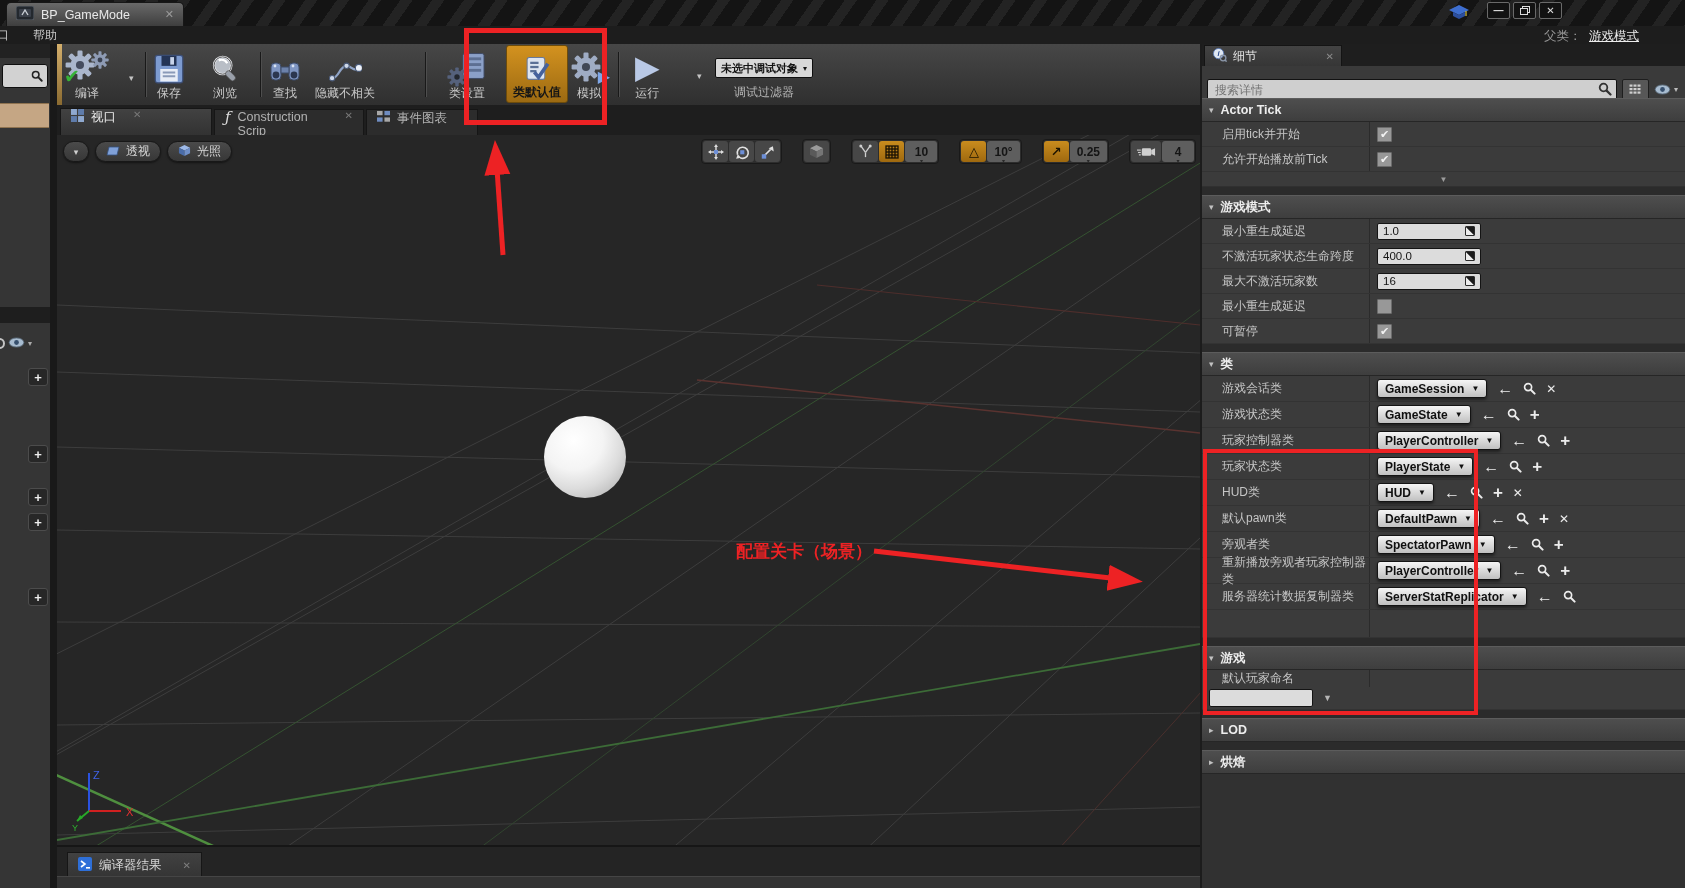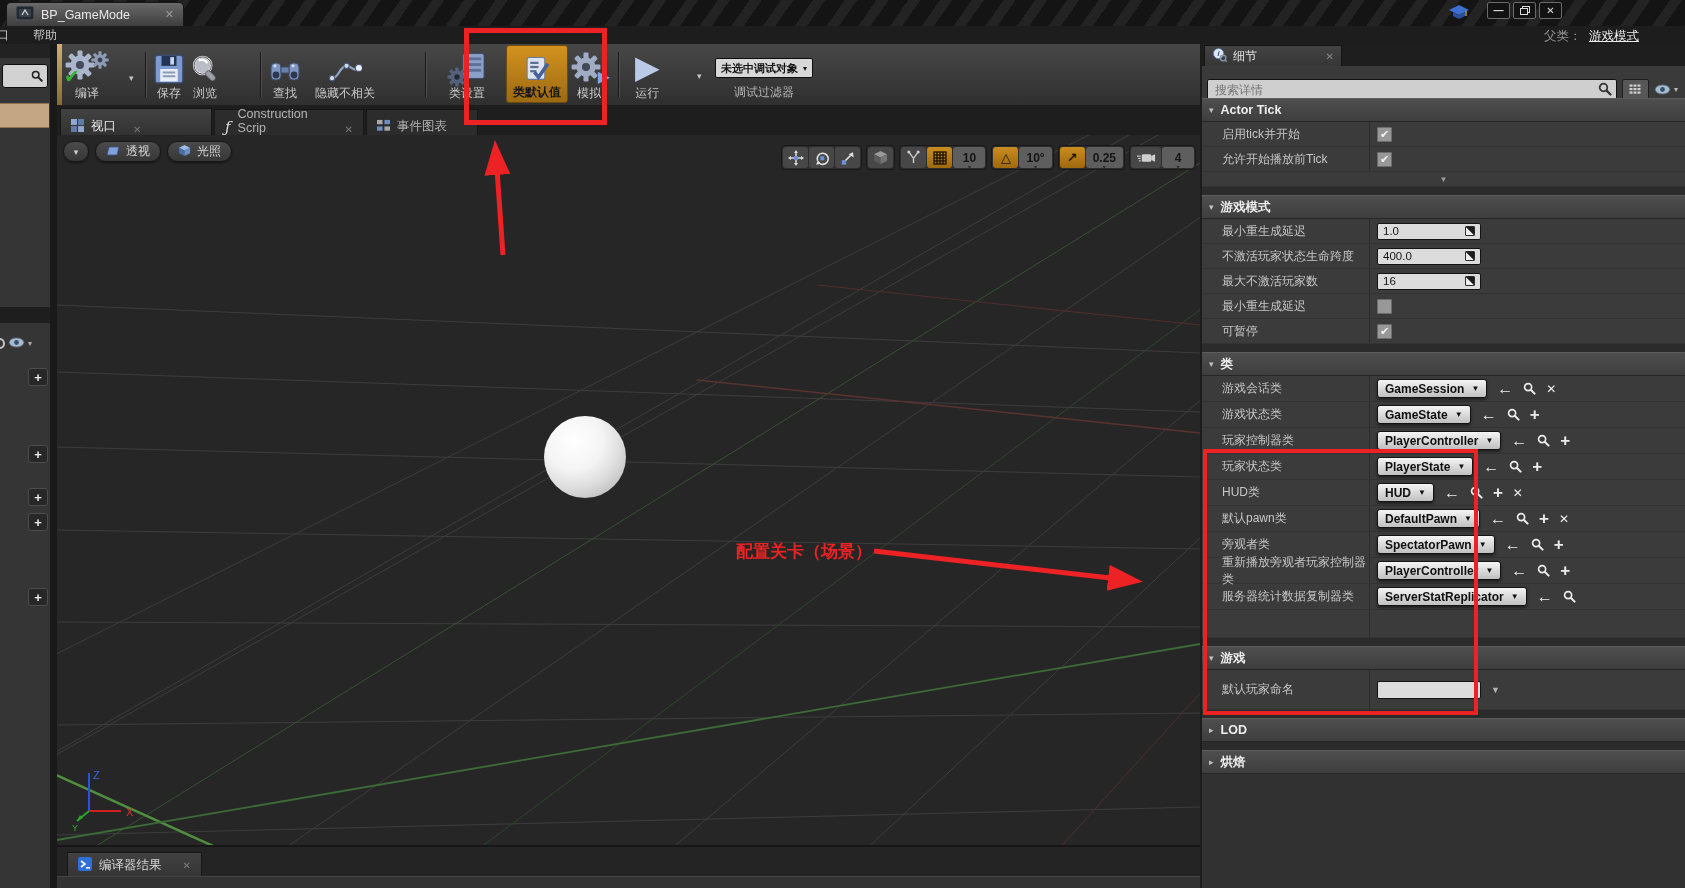--- a/index.html
+++ b/index.html
@@ -38,36 +38,36 @@
     color:#161616;font-weight:bold;padding:2px 6px 1px;bottom:2px;}
   .tcaret{position:absolute;color:#c4c4c4;font-size:9px;}
   .tsep{position:absolute;top:8px;bottom:8px;width:1px;background:#191919;box-shadow:1px 0 0 #4e4e4e;}
   .dbg-box{position:absolute;left:658px;top:14px;width:98px;height:20px;background:#d8d8d8;border:1px solid #0e0e0e;
     border-radius:2px;display:flex;align-items:center;justify-content:center;gap:5px;font-size:11px;font-weight:bold;color:#141414;}
   .dbg-box .car{font-size:8px;}
   .dbg-lbl{position:absolute;left:648px;top:40px;width:118px;text-align:center;color:#b5b5b5;font-size:12px;}
 
   
   .vtabs{position:absolute;left:57px;top:106px;width:1143px;height:29px;background:#1e1e1e;}
-  .vtab{position:absolute;top:3px;height:26px;display:flex;align-items:flex-end;gap:7px;padding:0 10px;
+  .vtab{position:absolute;top:3px;height:26px;display:flex;align-items:flex-start;gap:7px;padding:0 10px;
     font-size:12.5px;color:#b2b2b2;background:#2c2c2c;border:1px solid #161616;border-bottom:none;}
   .vtab.active{top:2px;height:27px;background:linear-gradient(#424242,#323232);color:#eaeaea;}
   .vtab .x{color:#787878;font-size:10px;margin-left:10px;}
   .fglyph{font-family:"DejaVu Serif","Liberation Serif",serif;font-style:italic;color:#dcdcdc;font-size:15px;line-height:1;}
 
   
   .viewport{position:absolute;left:57px;top:135px;width:1143px;height:710px;background:#262626;overflow:hidden;}
   .gridsvg{position:absolute;left:0;top:0;}
   .sphere{position:absolute;left:487px;top:281px;width:82px;height:82px;border-radius:50%;
     background:radial-gradient(circle at 36% 30%,#ffffff 0%,#f4f4f4 38%,#dcdcdc 62%,#b9b9b9 86%,#a9a9a9 100%);}
   .vp-pills{position:absolute;left:6px;top:6px;display:flex;gap:6px;}
   .pill{height:21px;background:linear-gradient(#4a4a4a,#373737);border:1px solid #171717;border-radius:11px;
     display:flex;align-items:center;gap:6px;padding:0 10px;color:#d6d6d6;font-size:12px;box-shadow:0 1px 2px rgba(0,0,0,.5);}
   .pill.sm{width:26px;justify-content:center;padding:0;color:#cfcfcf;font-size:9px;}
-  .vp-right{position:absolute;right:4px;top:10px;display:flex;gap:4px;align-items:flex-start;}
+  .vp-right{position:absolute;right:4px;top:4px;display:flex;gap:20px;align-items:flex-start;}
   .vgrp{display:flex;background:#2d2d2d;border:1px solid #191919;border-radius:4px;padding:1px;gap:1px;}
   .vbtn{width:25px;height:21px;background:#474747;border-radius:3px;display:flex;align-items:center;justify-content:center;color:#ddd;}
   .vbtn.orange{background:linear-gradient(#c98c1e,#9f690f);color:#1a1200;font-size:13px;font-weight:bold;}
   .vval{min-width:32px;padding:0 7px;background:#5e5e5e;border-radius:3px;display:flex;align-items:center;justify-content:center;
     color:#151515;font-size:12px;font-weight:bold;position:relative;}
   .vval .uc{position:absolute;bottom:-2px;left:50%;transform:translateX(-50%);font-size:6px;color:#2a2a2a;}
   .axis{position:absolute;left:14px;top:630px;}
 
   
   .bottombar{position:absolute;left:57px;top:845px;width:1143px;height:43px;background:#242424;border-top:2px solid #161616;}
@@ -104,21 +104,21 @@
   .d-searchwrap .mag{position:absolute;right:5px;top:3px;}
   .d-gridbtn{width:27px;height:22px;background:#575757;border:1px solid #1e1e1e;border-radius:2px;
     display:flex;align-items:center;justify-content:center;}
   .d-eye{display:flex;align-items:center;gap:3px;color:#bbb;font-size:8px;padding-right:2px;}
   #details-body{position:absolute;left:0;top:54px;width:100%;bottom:0;overflow:hidden;}
   .dhead{height:24px;background:linear-gradient(#4e4e4e,#3e3e3e);border-top:1px solid #5c5c5c;border-bottom:1px solid #262626;
     display:flex;align-items:center;gap:7px;padding-left:7px;color:#ededed;font-weight:bold;font-size:12.5px;}
   .dhead .car{color:#c2c2c2;font-size:9px;font-weight:normal;}
   .drow{height:25px;display:flex;align-items:stretch;background:#3b3b3b;border-bottom:1px solid #333;}
   .drow.tall{height:26px;}
-  .drow.xl{height:40px;}
+  .drow.xl{height:40px;flex-direction:column;}
   .drow .lbl{width:168px;padding-left:20px;color:#c6c6c6;font-size:12px;display:flex;align-items:center;border-right:1px solid #2b2b2b;}
   .drow .val{flex:1;display:flex;align-items:center;gap:10px;padding-left:7px;}
   .cbox{width:15px;height:15px;background:#989898;border:1px solid #6c6c6c;border-radius:1px;
     display:flex;align-items:center;justify-content:center;color:#f2f2f2;font-size:11px;line-height:1;}
   .numf{width:104px;height:17px;background:#dcdcdc;border:1px solid #141414;border-radius:2px;
     display:flex;align-items:center;padding:0 5px;font-size:11.5px;color:#141414;}
   .numf .rst{margin-left:auto;width:10px;height:10px;border:1px solid #2c2c2c;border-radius:1px;
     background:linear-gradient(45deg,#ededed 46%,#1b1b1b 52%);}
   .combo{height:19px;background:linear-gradient(#f5f5f5,#c0c0c0);border:1px solid #141414;border-radius:3px;
     display:flex;align-items:center;gap:7px;padding:0 7px;font-size:12px;font-weight:bold;color:#101010;
@@ -218,21 +218,21 @@
           <rect x="1" y="1" width="22" height="22" rx="2" fill="#7d9bd0" stroke="#3c4f78"></rect>
           <rect x="6" y="1.5" width="12" height="8" fill="#243455"></rect>
           <rect x="13" y="2.5" width="3" height="6" fill="#c8d4ea"></rect>
           <rect x="5" y="12" width="14" height="10" fill="#e8edf6"></rect>
           <rect x="7" y="14" width="10" height="1.6" fill="#8a9ab8"></rect>
           <rect x="7" y="17" width="10" height="1.6" fill="#8a9ab8"></rect>
         </svg>
       </span>
     <span>保存</span>
   </div>
-  <div class="tbtn" style="left:133px">
+  <div class="tbtn" style="left:153px">
     <span class="ic">
         <svg width="30" height="30" viewBox="0 0 26 26">
           <circle cx="11" cy="10" r="7.5" fill="#b9bec6" stroke="#e8eaee" stroke-width="2"></circle>
           <circle cx="11" cy="10" r="7.5" fill="none" stroke="#4a4a4a" stroke-width="0.8"></circle>
           <path d="M7.5 5.5 a6 6 0 0 1 7.5 2.5" stroke="#fff" fill="none" stroke-width="2"></path>
           <rect x="15" y="14" width="10" height="5" rx="2.4" transform="rotate(45 16 15)" fill="#9aa0aa" stroke="#4a4a4a" stroke-width="0.6"></rect>
         </svg>
       </span>
     <span>浏览</span>
   </div>

